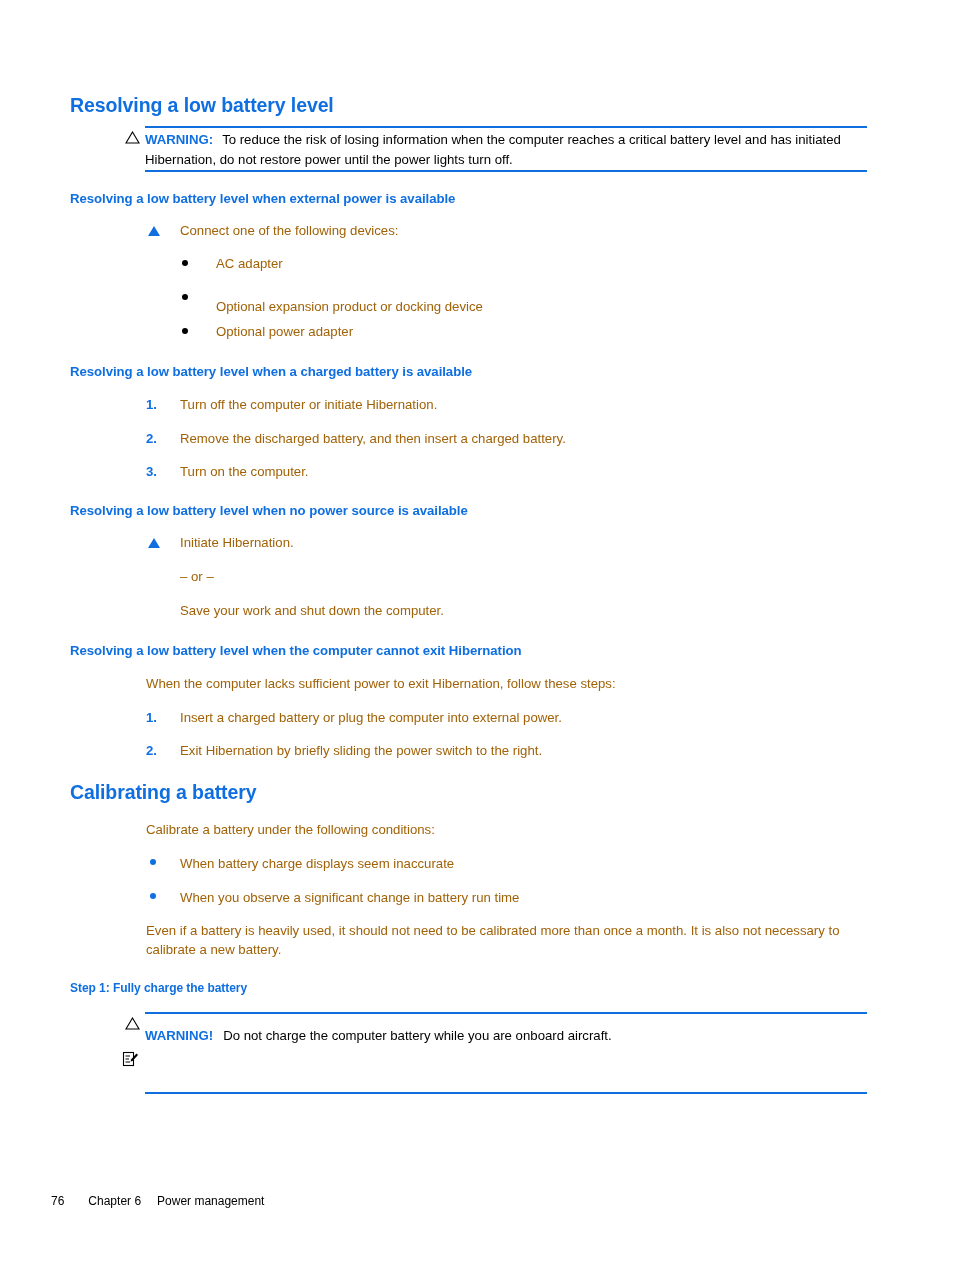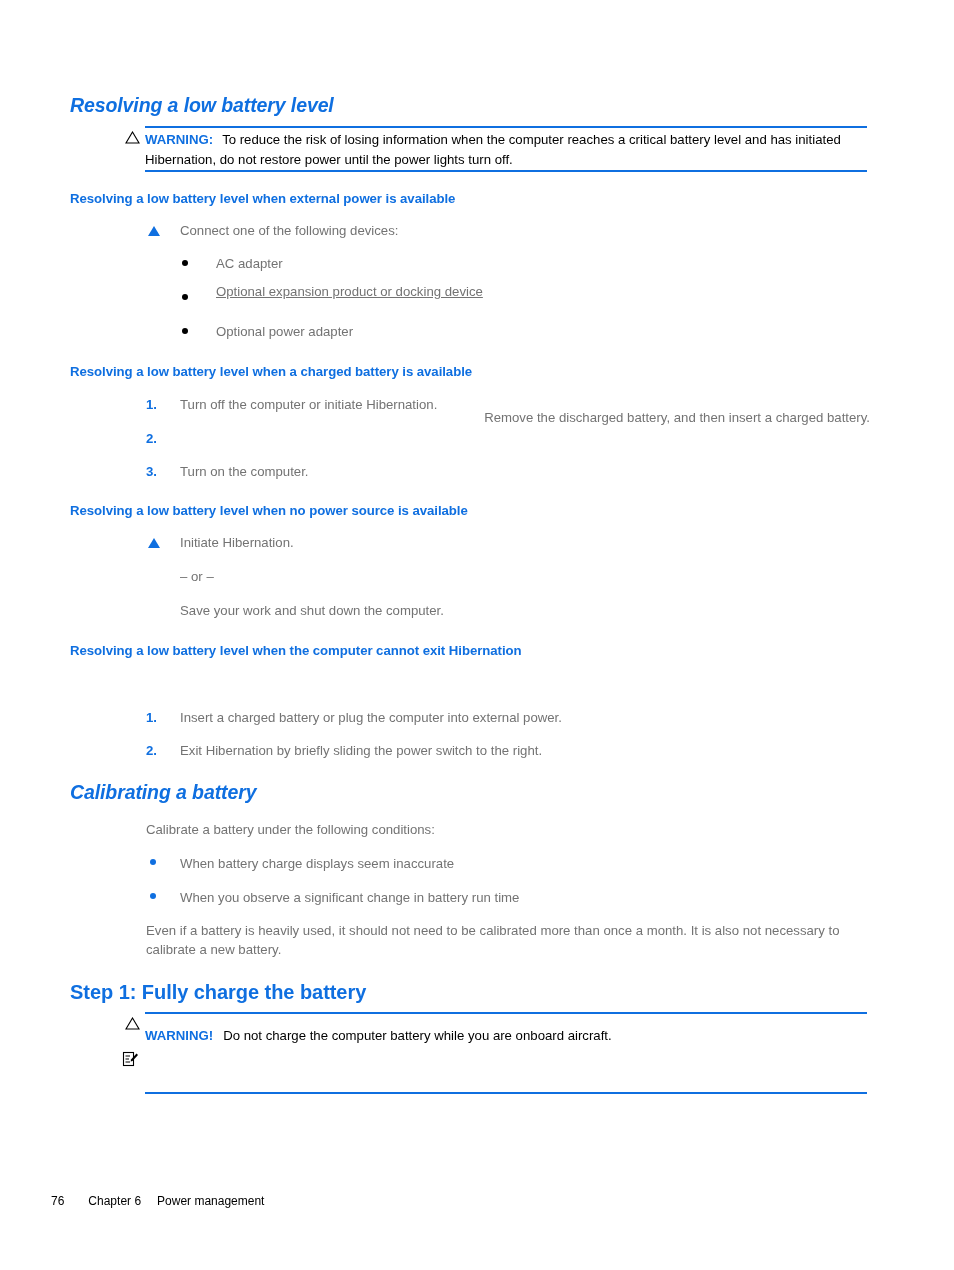--- a/index.html
+++ b/index.html
@@ -22,35 +22,34 @@
   }
 
   
   .h1 {
     position: absolute;
     font-size: 19.5px;
     font-weight: bold;
     color: #0f6fe0;
     letter-spacing: -0.1px;
     white-space: nowrap;
-    font-style: italic;
   }
   .h2 {
     position: absolute;
     font-size: 13.2px;
     font-weight: bold;
     color: #0f6fe0;
     letter-spacing: -0.05px;
     white-space: nowrap;
   }
   .para {
     position: absolute;
     font-size: 13.2px;
     line-height: 18.5px;
-    color: #737373;
+    color: #a16207;
   }
   .marker {
     position: absolute;
     font-size: 13.2px;
     line-height: 18.5px;
     font-weight: bold;
     color: #0f6fe0;
   }
   .tri {
     position: absolute;
@@ -115,67 +114,68 @@
 
   <div class="h2" style="left:70px; top:191px;">Resolving a low battery level when external power is available</div>
 
   <div class="tri" style="left:148px; top:226px;"></div>
   <div class="para" style="left:180px; top:222px; width:690px;">Connect one of the following devices:</div>
 
   <div class="dot" style="left:182px; top:260px;"></div>
   <div class="para" style="left:216px; top:255px; width:650px;">AC adapter</div>
 
   <div class="dot" style="left:182px; top:294px;"></div>
-  <div class="para" style="left:216px; top:283px; width:650px;text-decoration:underline;">Optional expansion product or docking device</div>
+  <div class="para" style="left:216px; top:298px; width:650px;">Optional expansion product or docking device</div>
 
   <div class="dot" style="left:182px; top:328px;"></div>
   <div class="para" style="left:216px; top:323px; width:650px;">Optional power adapter</div>
 
   <div class="h2" style="left:70px; top:364px;">Resolving a low battery level when a charged battery is available</div>
 
   <div class="marker" style="left:146px; top:396px;">1.</div>
   <div class="para" style="left:180px; top:396px; width:690px;">Turn off the computer or initiate Hibernation.</div>
 
   <div class="marker" style="left:146px; top:430px;">2.</div>
-  <div class="para" style="left:180px; top:409px; width:690px;text-align:right;">Remove the discharged battery, and then insert a charged battery.</div>
+  <div class="para" style="left:180px; top:430px; width:690px;">Remove the discharged battery, and then insert a charged battery.</div>
 
   <div class="marker" style="left:146px; top:463px;">3.</div>
   <div class="para" style="left:180px; top:463px; width:690px;">Turn on the computer.</div>
 
   <div class="h2" style="left:70px; top:503px;">Resolving a low battery level when no power source is available</div>
 
   <div class="tri" style="left:148px; top:538px;"></div>
   <div class="para" style="left:180px; top:534px; width:690px;">Initiate Hibernation.</div>
 
   <div class="para" style="left:180px; top:568px; width:690px;">– or –</div>
 
   <div class="para" style="left:180px; top:602px; width:690px;">Save your work and shut down the computer.</div>
 
   <div class="h2" style="left:70px; top:643px;">Resolving a low battery level when the computer cannot exit Hibernation</div>
 
+  <div class="para" style="left:146px; top:675px; width:724px;">When the computer lacks sufficient power to exit Hibernation, follow these steps:</div>
 
   <div class="marker" style="left:146px; top:709px;">1.</div>
   <div class="para" style="left:180px; top:709px; width:690px;">Insert a charged battery or plug the computer into external power.</div>
 
   <div class="marker" style="left:146px; top:742px;">2.</div>
   <div class="para" style="left:180px; top:742px; width:690px;">Exit Hibernation by briefly sliding the power switch to the right.</div>
 
   <div class="h1" style="left:70px; top:781px;">Calibrating a battery</div>
 
   <div class="para" style="left:146px; top:821px; width:724px;">Calibrate a battery under the following conditions:</div>
 
   <div class="dot blue" style="left:150px; top:859px;"></div>
   <div class="para" style="left:180px; top:855px; width:690px;">When battery charge displays seem inaccurate</div>
 
   <div class="dot blue" style="left:150px; top:893px;"></div>
   <div class="para" style="left:180px; top:889px; width:690px;">When you observe a significant change in battery run time</div>
 
   <div class="para" style="left:146px; top:922px; width:726px;">Even if a battery is heavily used, it should not need to be calibrated more than once a month. It is also not necessary to calibrate a new battery.</div>
 
-  <div class="h2" style="left:70px; top:981px; font-size:20px;">Step 1: Fully charge the battery</div>
+  <div class="h2" style="left:70px; top:981px; font-size:12px;">Step 1: Fully charge the battery</div>
 
   <div class="rule" style="left:145px; top:1012px; width:722px;"></div>
   <svg class="icon" style="left:125px; top:1017px;" width="15" height="13" viewBox="0 0 15 13">
     <path d="M7.5 1 L14 12 L1 12 Z" fill="none" stroke="#000000" stroke-width="1.1"></path>
   </svg>
   <div class="adm-body" style="left:145px; top:1016px; width:724px;margin-top:10px;">
     <span class="adm-label">WARNING!</span><span style="display:inline-block;width:10px"></span><span>Do not charge the computer battery while you are onboard aircraft.</span>
   </div>
 
   <svg class="icon" style="left:122px; top:1050px;" width="17" height="17" viewBox="0 0 17 17">

